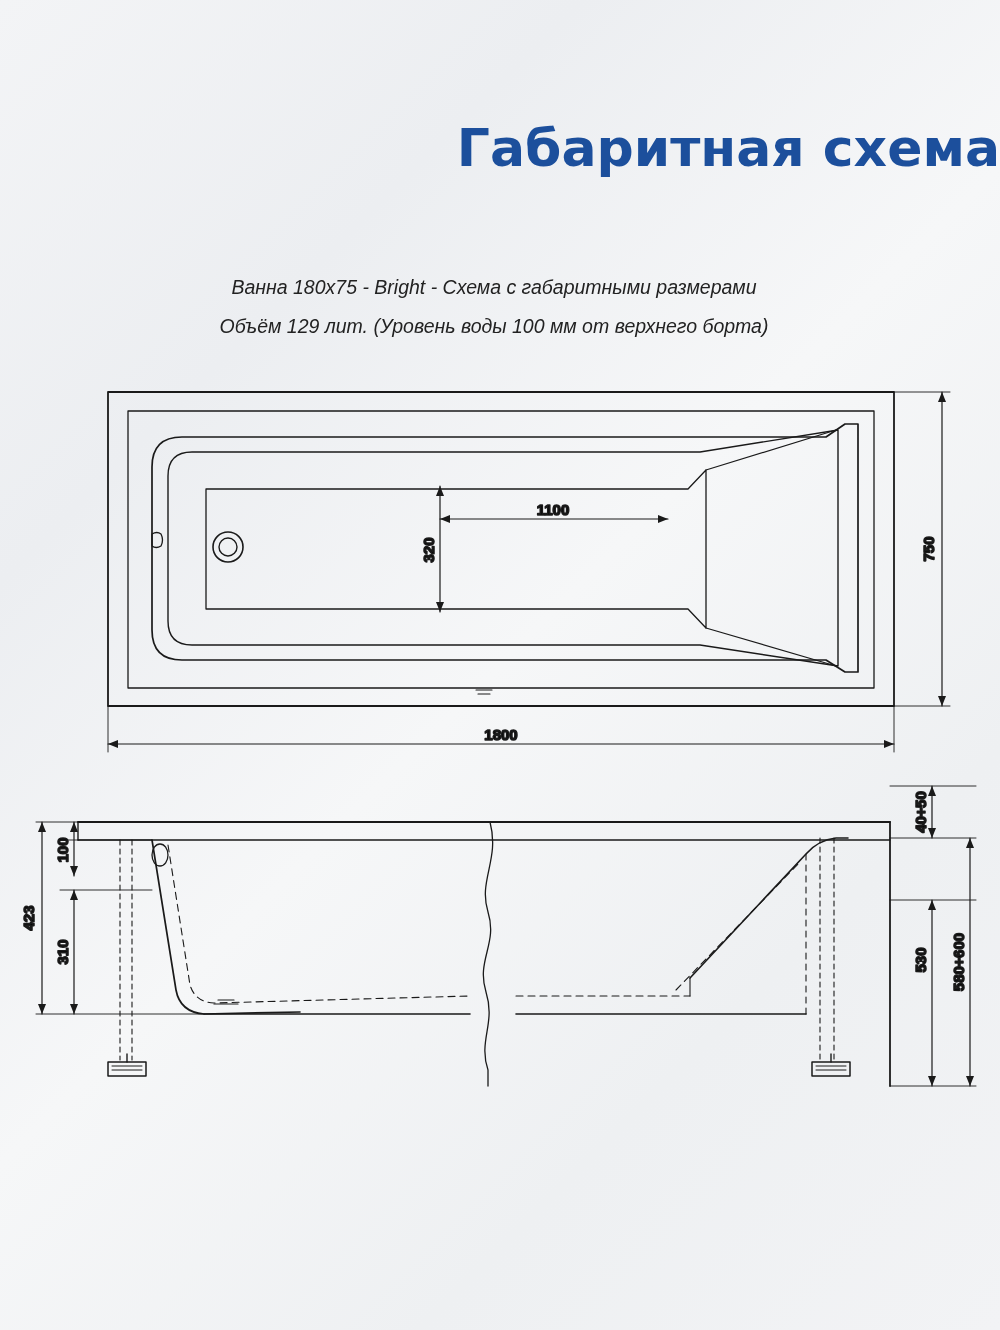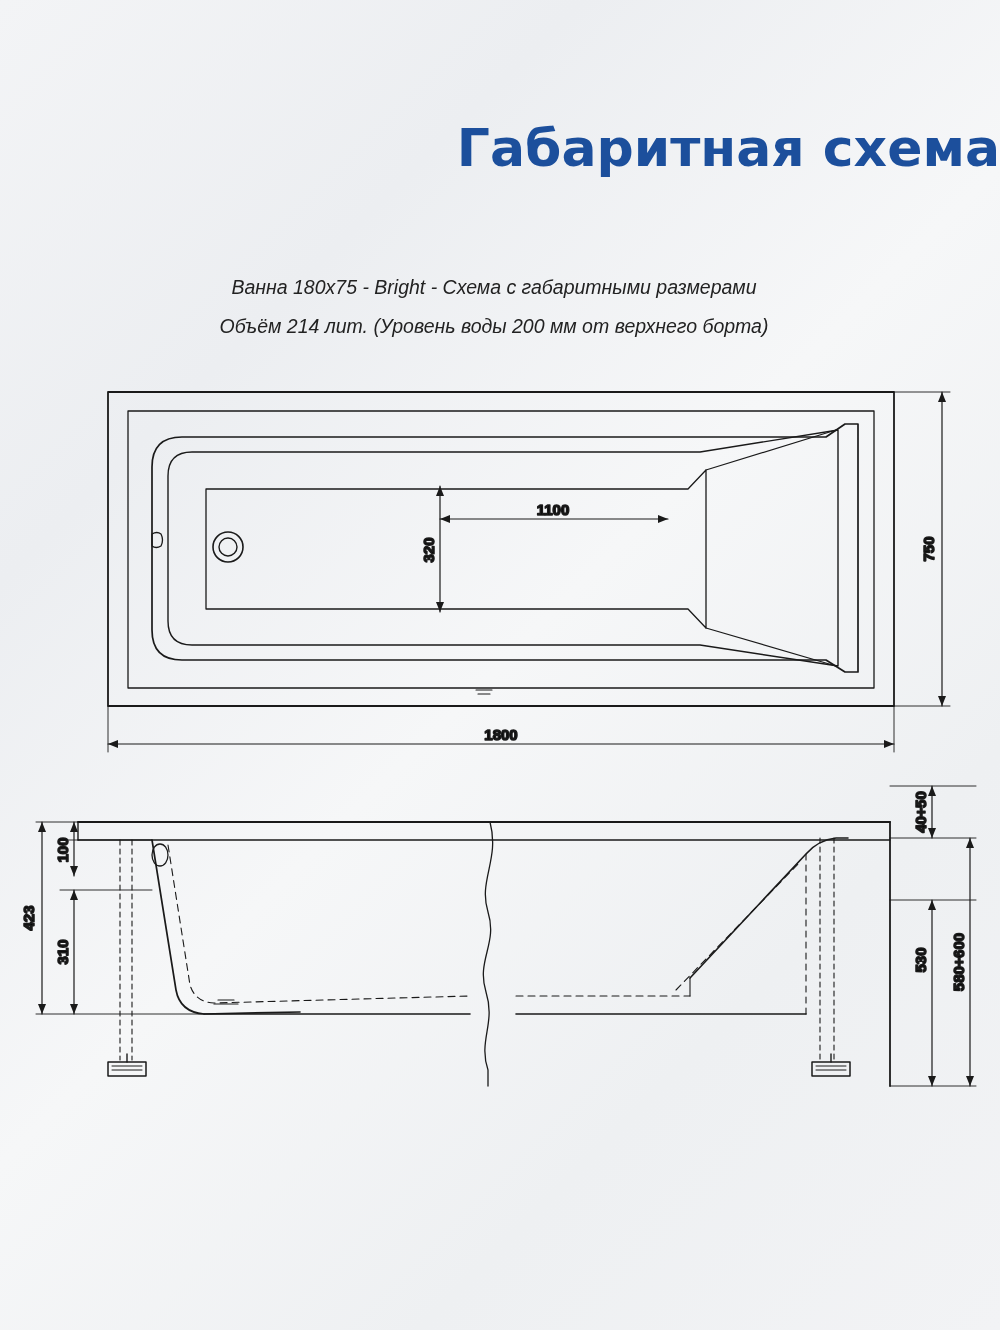--- a/index.html
+++ b/index.html
@@ -60,21 +60,21 @@
     fill: #000000;
   }
 </style>
 </head>
 <body>
 
 <div id="page">
 
   <div class="title">Габаритная схема</div>
   <div class="subtitle" id="subtitle1">Ванна 180х75 - Bright - Схема с габаритными размерами</div>
-  <div class="subtitle" id="subtitle2">Объём 214 лит. (Уровень воды 200 мм от верхнего борта)</div>
+  <div class="subtitle" id="subtitle2">Объём 129 лит. (Уровень воды 100 мм от верхнего борта)</div>
 
   <svg id="drawing" viewBox="0 0 1000 1330">
     <g fill="none" stroke="#1a1a1a" stroke-width="1.6" stroke-linejoin="round" stroke-linecap="round">
 
       <g>
 
         <rect x="108" y="392" width="786" height="314" stroke-width="1.8"></rect>
 
         <path d="M128 411 H874 V688 H128 Z" stroke-width="1.3"></path>
 

